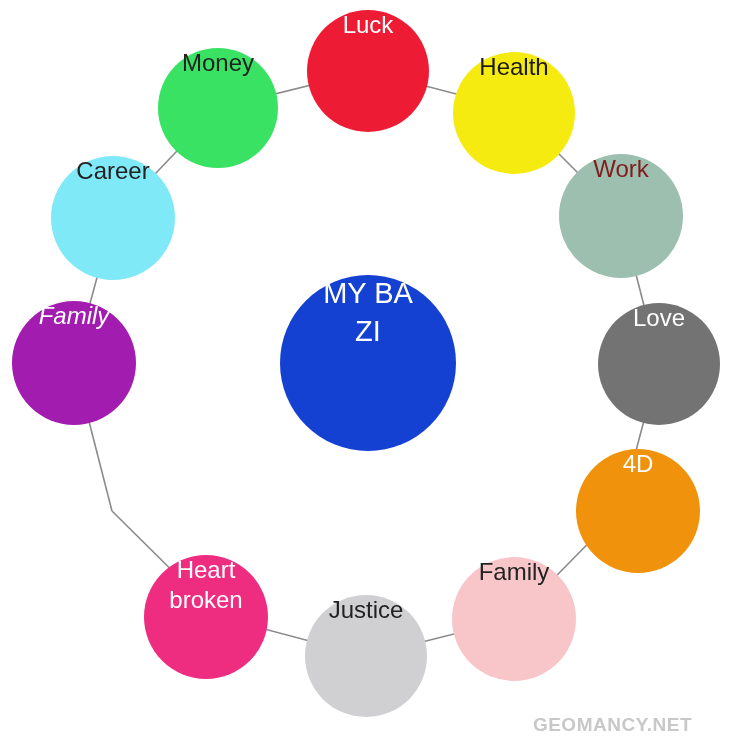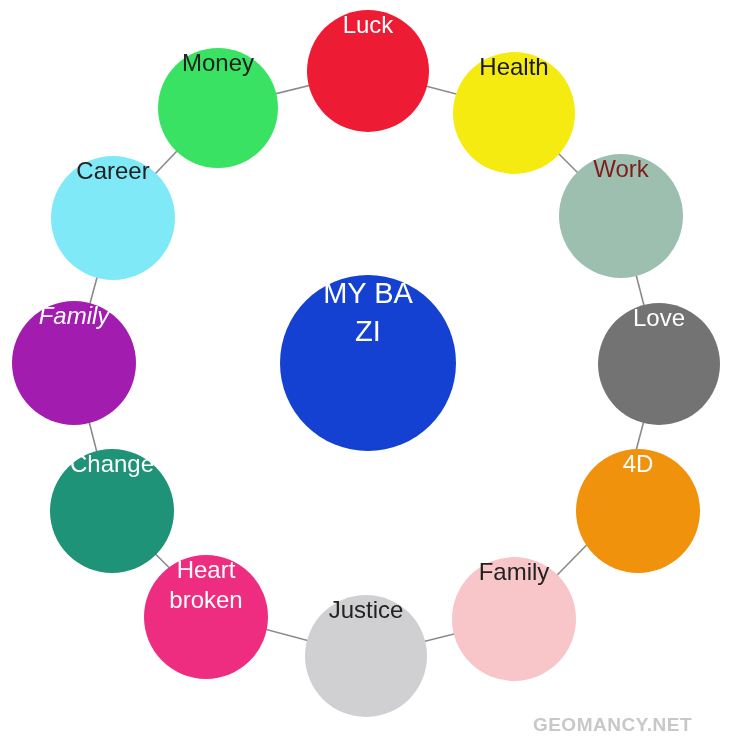--- a/index.html
+++ b/index.html
@@ -79,23 +79,20 @@
     <div class="node" style="left: 452px; top: 557px; width: 124px; height: 124px; background: rgb(248, 198, 201); color: rgb(34, 34, 34);">
       <span class="node-label">Family</span>
     </div>
     <div class="node" style="left: 305px; top: 595px; width: 122px; height: 122px; background: rgb(208, 207, 209); color: rgb(34, 34, 34);">
       <span class="node-label">Justice</span>
     </div>
     <div class="node" style="left: 144px; top: 555px; width: 124px; height: 124px; background: rgb(238, 45, 128); color: rgb(255, 255, 255);">
       <span class="node-label">Heart
 broken</span>
     </div>
-    <div class="node" style="left: 50px; top: 449px; width: 124px; height: 124px; background: rgb(30, 147, 119); color: rgb(255, 255, 255);">
-      <span class="node-label">Change</span>
-    </div>
     <div class="node" style="left: 12px; top: 301px; width: 124px; height: 124px; background: #a21caf; color: rgb(255, 255, 255); font-style: italic;">
       <span class="node-label">Family</span>
     </div>
     <div class="node" style="left: 51px; top: 156px; width: 124px; height: 124px; background: rgb(128, 233, 247); color: rgb(34, 34, 34);">
       <span class="node-label">Career</span>
     </div>
     <div class="node" style="left: 158px; top: 48px; width: 120px; height: 120px; background: rgb(57, 226, 99); color: rgb(34, 34, 34);">
       <span class="node-label">Money</span>
     </div>
     <div class="node" style="left: 280px; top: 275px; width: 176px; height: 176px; background: rgb(21, 65, 211); color: rgb(255, 255, 255);">

